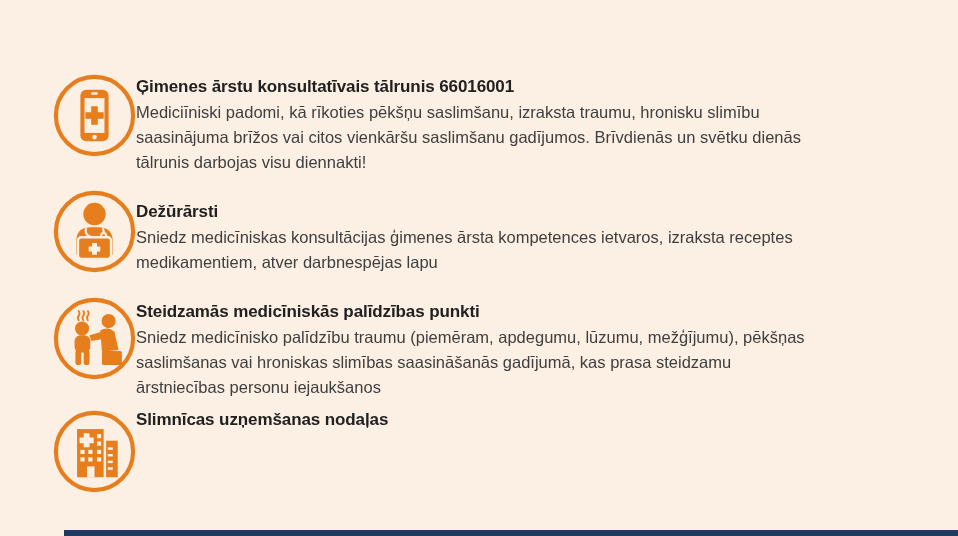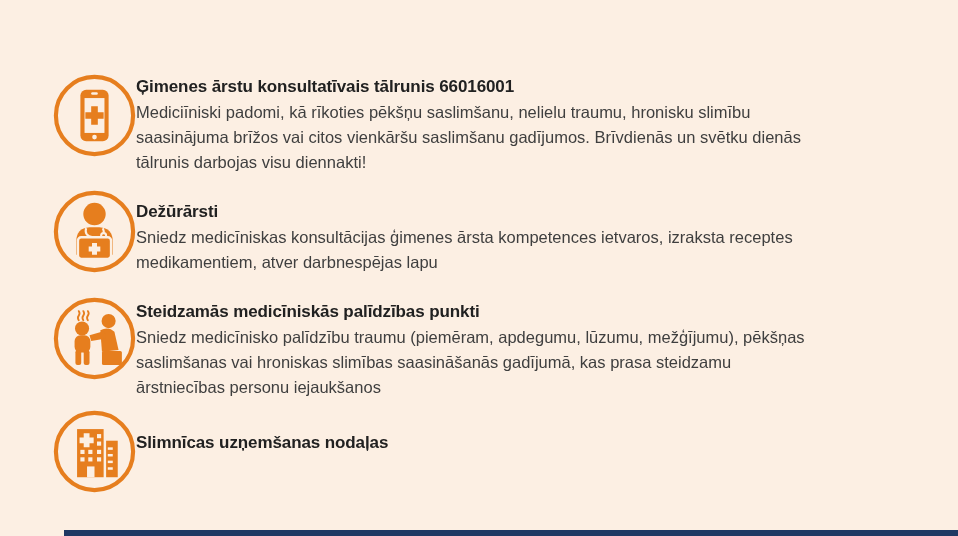--- a/index.html
+++ b/index.html
@@ -64,21 +64,21 @@
         <circle class="ic-ring" cx="50" cy="50" r="46.5"></circle>
         <rect class="ic-fill" x="33" y="19" width="34" height="62" rx="7"></rect>
         <rect class="ic-cut" x="38" y="29" width="24" height="42"></rect>
         <rect class="ic-cut" x="46" y="22" width="8" height="3" rx="1.5"></rect>
         <circle class="ic-cut" cx="50" cy="76" r="2.8"></circle>
         <path class="ic-fill" d="M46 39 h8 v7 h7 v8 h-7 v7 h-8 v-7 h-7 v-8 h7 Z"></path>
       </svg>
     </div>
     <div class="txt" style="margin-top:3px;">
       <div class="title">Ģimenes ārstu konsultatīvais tālrunis 66016001</div>
-      <div class="desc">Mediciīniski padomi, kā rīkoties pēkšņu saslimšanu, nelielu traumu, hronisku slimību saasinājuma brīžos vai citos vienkāršu saslimšanu gadījumos. Brīvdienās un svētku dienās tālrunis darbojas visu diennakti!</div>
+      <div class="desc">Mediciīniski padomi, kā rīkoties pēkšņu saslimšanu, izraksta traumu, hronisku slimību saasinājuma brīžos vai citos vienkāršu saslimšanu gadījumos. Brīvdienās un svētku dienās tālrunis darbojas visu diennakti!</div>
     </div>
   </div>
 
   <div class="row" style="top:295px;">
     <div class="icon-wrap" style="margin-top:2px;">
       <svg viewBox="0 0 100 100" aria-hidden="true">
         <circle class="ic-ring" cx="50" cy="50" r="46.5"></circle>
         <path class="ic-squig" d="M31 17 q2 3 0 5.5 q-2 2.5 0 5.5"></path>
         <path class="ic-squig" d="M36.5 17 q2 3 0 5.5 q-2 2.5 0 5.5"></path>
         <path class="ic-squig" d="M42 17 q2 3 0 5.5 q-2 2.5 0 5.5"></path>
@@ -132,19 +132,19 @@
         <rect class="ic-cut" x="42.5" y="57" width="5" height="5"></rect>
         <rect class="ic-cut" x="53" y="57" width="5" height="5"></rect>
         <rect class="ic-cut" x="41" y="68" width="9" height="13"></rect>
         <rect class="ic-fill" x="64" y="37" width="14" height="44"></rect>
         <rect class="ic-cut" x="66" y="45" width="6" height="3"></rect>
         <rect class="ic-cut" x="66" y="53" width="6" height="3"></rect>
         <rect class="ic-cut" x="66" y="61" width="6" height="3"></rect>
         <rect class="ic-cut" x="66" y="69" width="6" height="3"></rect>
       </svg>
     </div>
-    <div class="txt" style="margin-top:23px;">
+    <div class="txt" style="">
       <div class="title">Slimnīcas uzņemšanas nodaļas</div>
     </div>
   </div>
 
   <div class="bottom-bar"></div>
 </div>
 
 </body></html>

